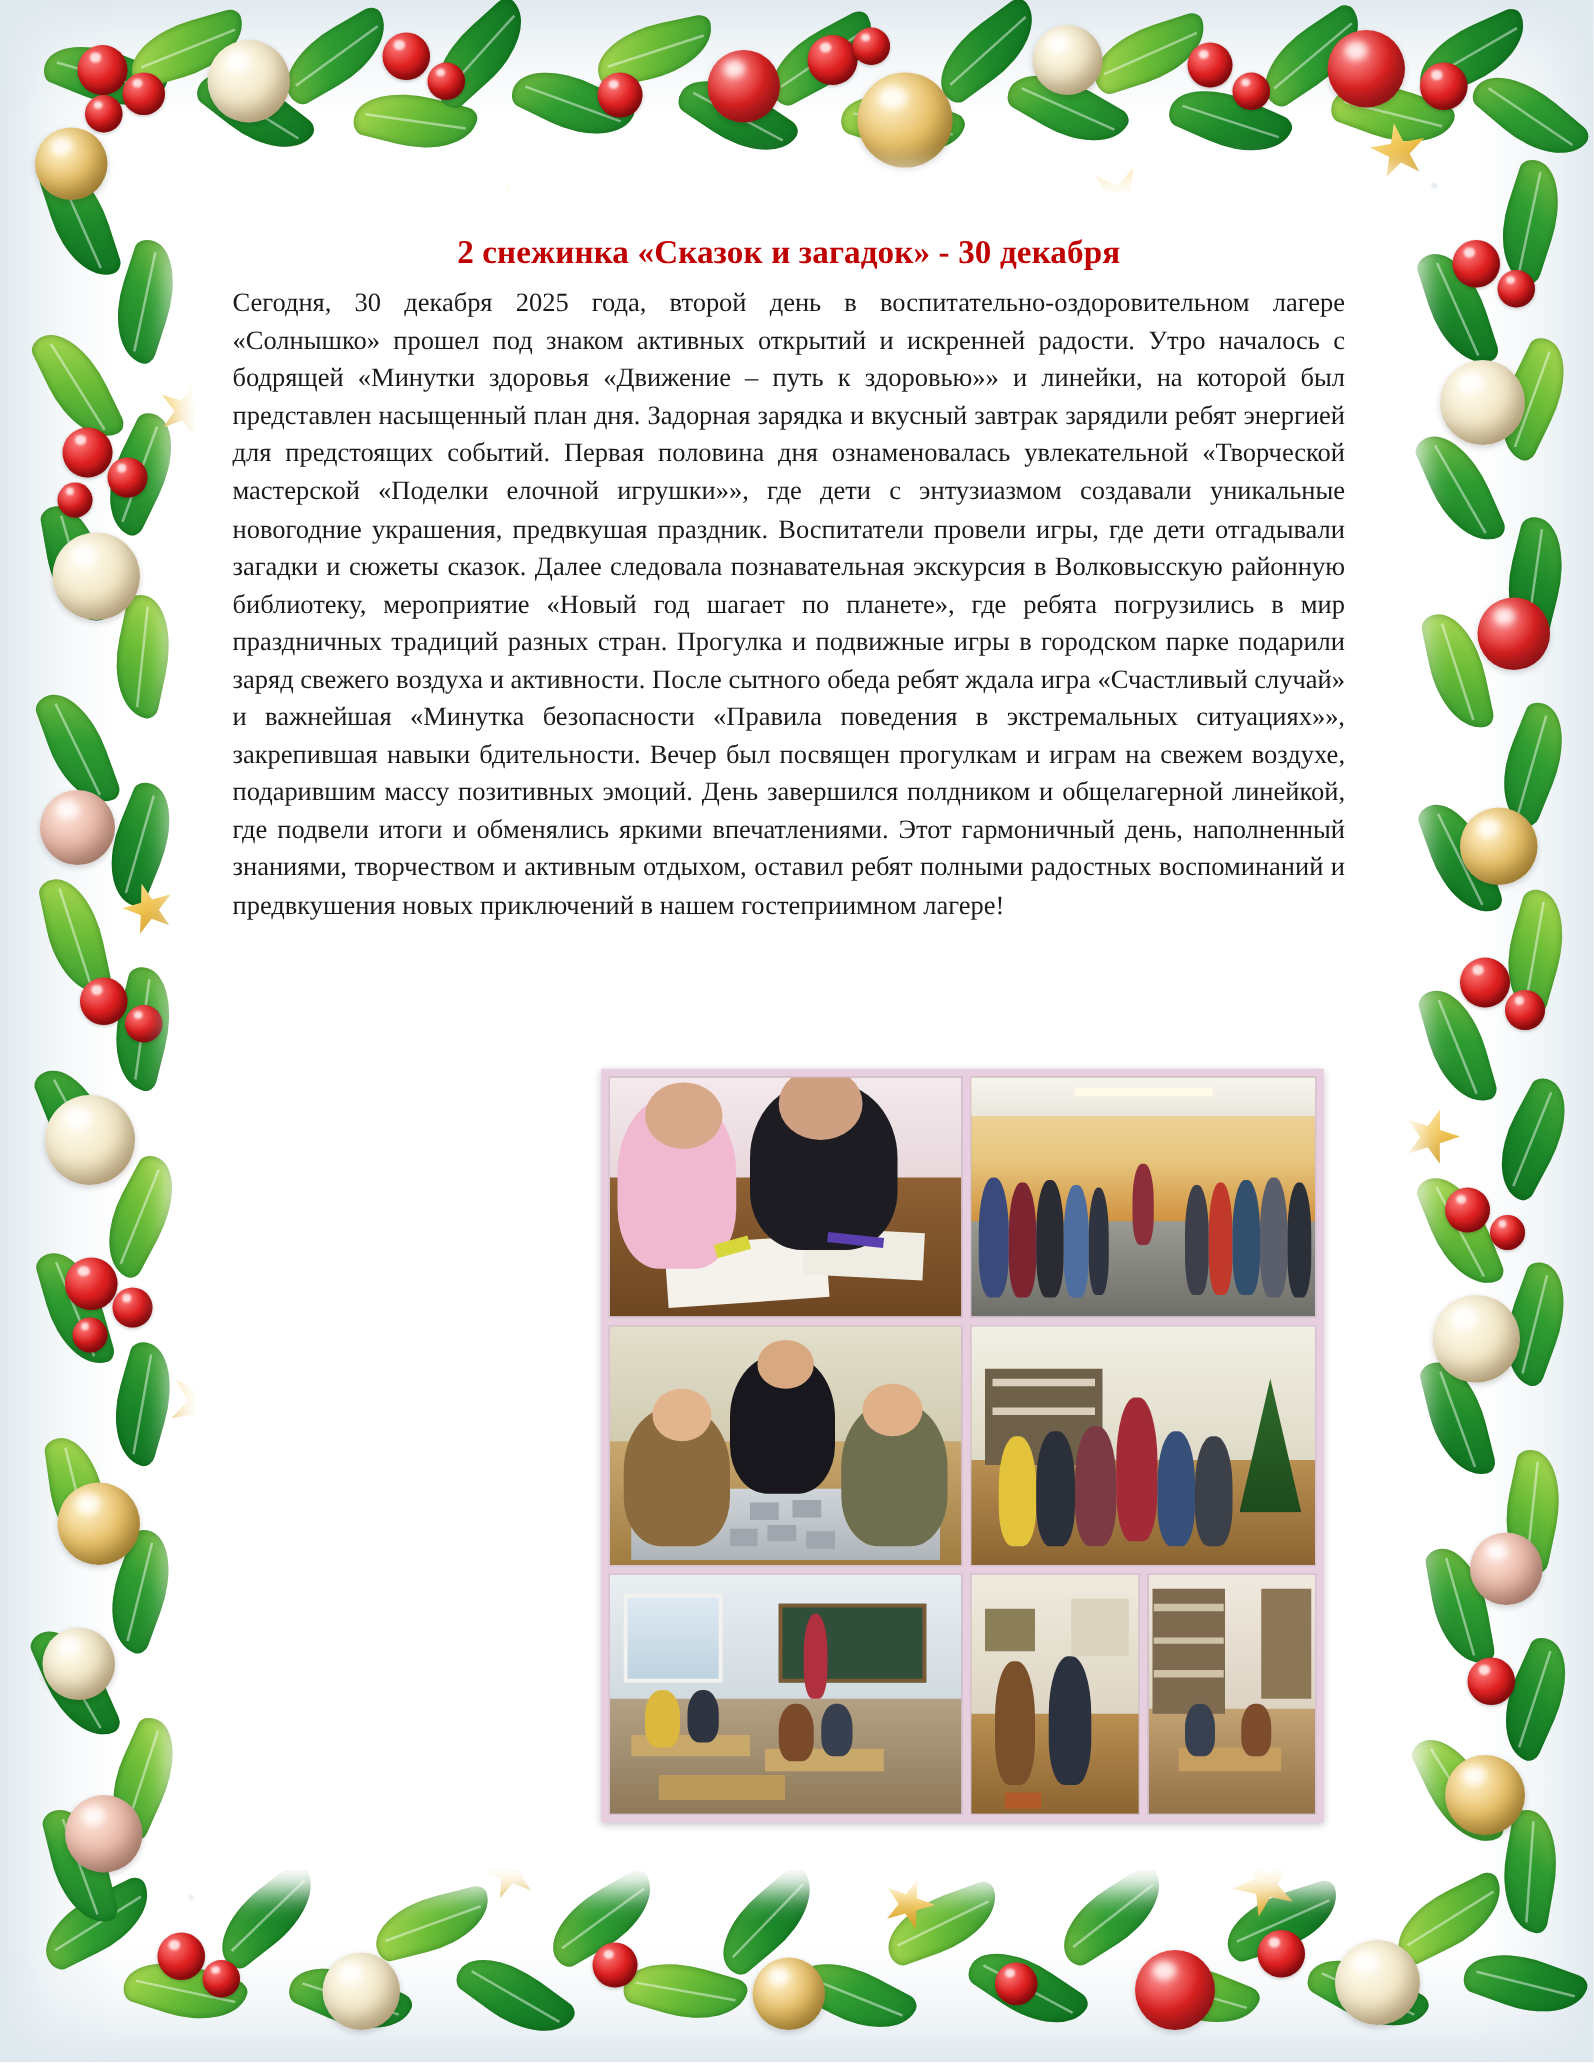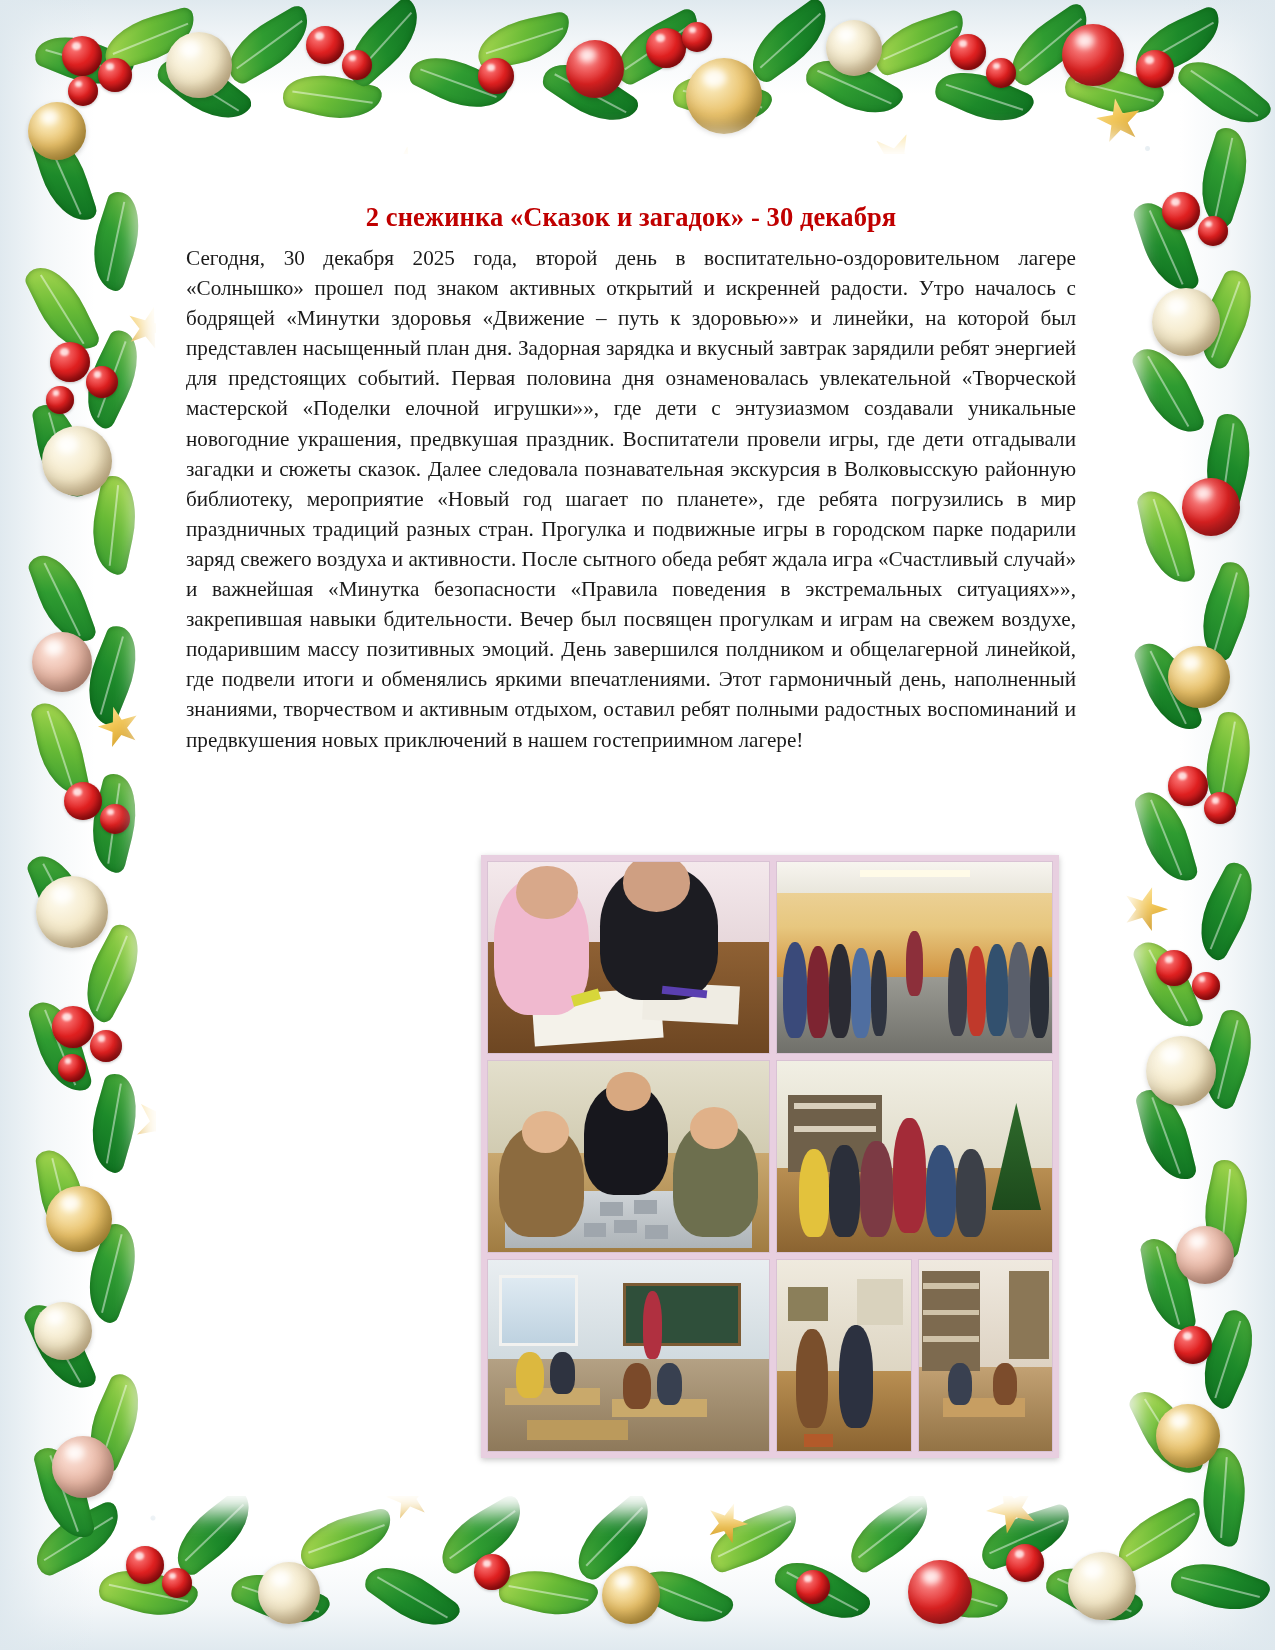--- a/index.html
+++ b/index.html
@@ -126,21 +126,21 @@
   }
 
   
   .content {
     position: absolute;
     left: 186px;
     top: 186px;
     width: 890px;
   }
   .doc-title {
-    margin: 16px 0 10px 0;
+    margin: 0 0 10px 0;
     text-align: center;
     color: #c00000;
     font-weight: bold;
     font-size: 26.5px;
     font-family: "Liberation Serif", serif;
     letter-spacing: .1px;
   }
   .doc-body {
     margin: 0;
     text-align: justify;

